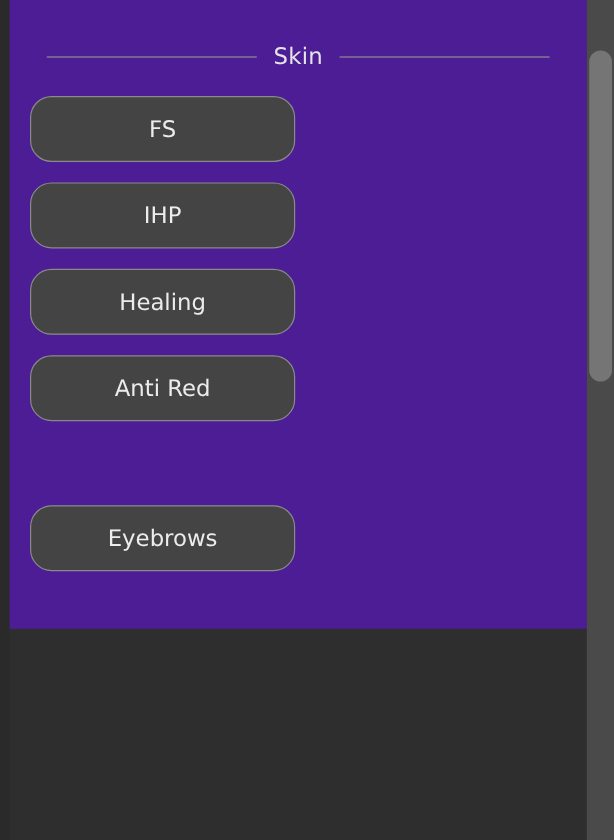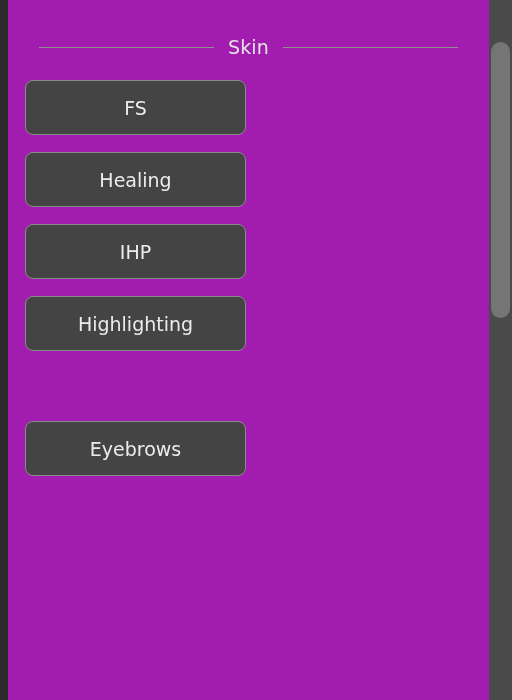--- a/index.html
+++ b/index.html
@@ -21,22 +21,22 @@
     position: absolute;
     left: 0; top: 0;
     width: 8px; height: 700px;
     background: #2a2a2a;
   }
 
   .panel {
     position: absolute;
     left: 8px; top: 0;
     width: 481px;
-    height: 700px;
-    background: #a21caf;
+    height: 524px;
+    background: #4c1d95;
     overflow: hidden;
   }
 
   
   .section-header {
     display: flex;
     align-items: center;
     gap: 14px;
     padding: 0 31px 0 31px;
     height: 26px;
@@ -61,21 +61,21 @@
     flex-wrap: wrap;
     gap: 17px 11px;
     padding: 0 12px 0 17px;
   }
   .btn-grid .btn {
     flex: 0 0 auto;
     width: 221px;
     height: 55px;
     background: #444444;
     border: 1px solid #8a8a8a;
-    border-radius: 8px;
+    border-radius: 18px;
     color: #ececec;
     font-size: 19px;
     font-family: "DejaVu Sans", "Liberation Sans", sans-serif;
     display: flex;
     align-items: center;
     justify-content: center;
     text-align: center;
     white-space: nowrap;
     cursor: pointer;
     user-select: none;
@@ -116,23 +116,23 @@
 
   <div class="section">
     <div class="section-header">
       <span class="rule"></span>
       <span class="title">Skin</span>
       <span class="rule"></span>
     </div>
     <div class="header-gap"></div>
     <div class="btn-grid">
       <button class="btn">FS</button>
+      <button class="btn">IHP</button>
       <button class="btn">Healing</button>
-      <button class="btn">IHP</button>
-      <button class="btn">Highlighting</button>
+      <button class="btn">Anti Red</button>
     </div>
   </div>
 
   <div class="spacer-skin-eyes"></div>
 
   <div class="section">
     <div class="header-gap"></div>
     <div class="btn-grid">
       <button class="btn">Eyebrows</button>
 

